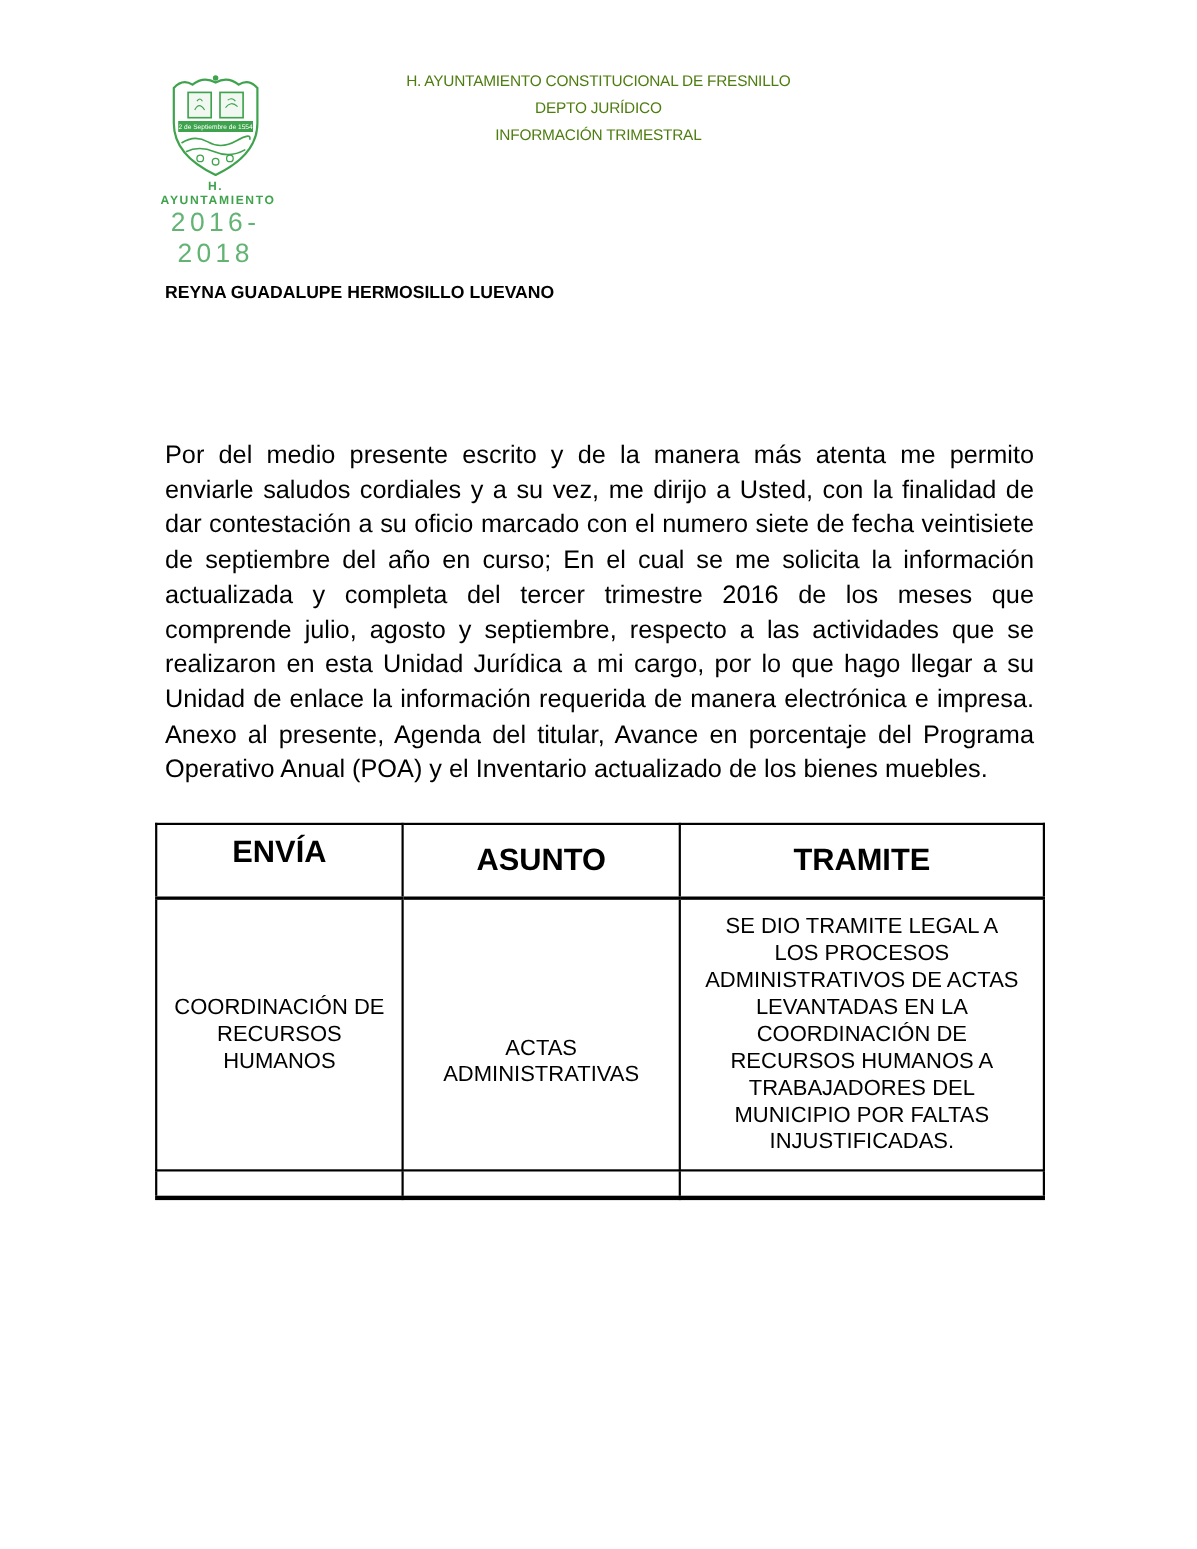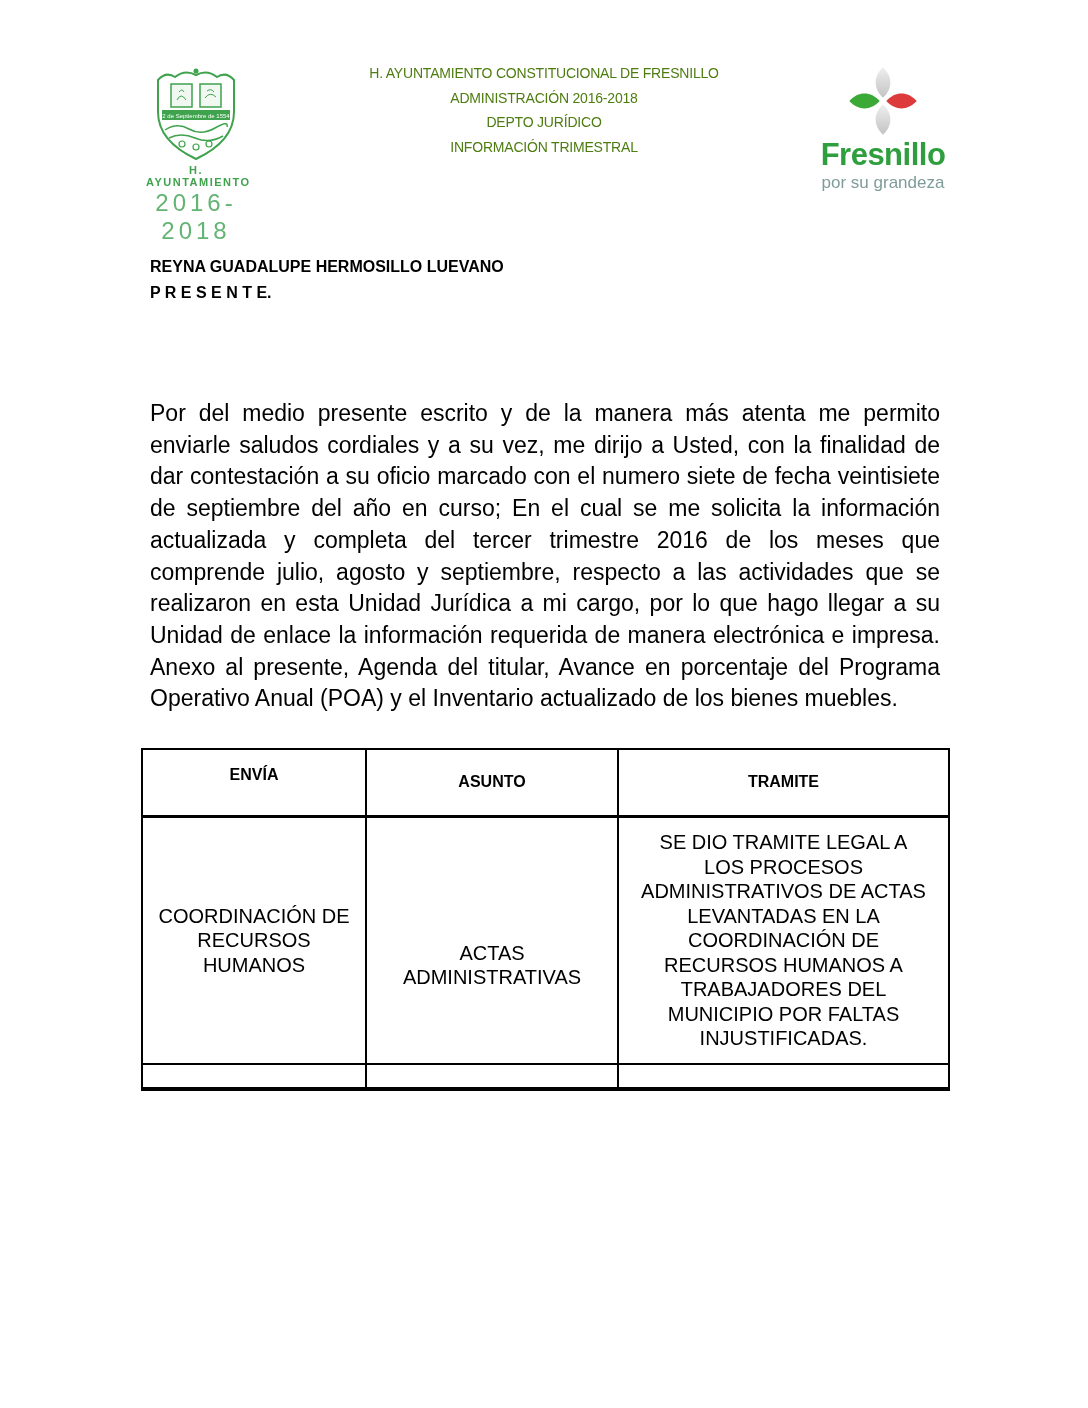--- a/index.html
+++ b/index.html
@@ -44,21 +44,21 @@
     border-collapse:collapse; table-layout:fixed;
     border:2px solid #000; border-bottom:4px solid #000;
   }
   .doc-table th, .doc-table td { border:2px solid #000; padding:0; }
   .doc-table thead th { border-bottom:3px solid #000; }
   .doc-table thead tr { height:67px; }
   .row-1 { height:248px; }
   .row-2 { height:169px; }
   .row-3 { height:25px; }
   .doc-table th {
-    font-size:16px; font-weight:bold; text-align:center; vertical-align:middle;
+    font-size:28px; font-weight:bold; text-align:center; vertical-align:middle;
   }
   .doc-table td {
     font-size:20px; line-height:24.5px; text-align:center; vertical-align:middle;
   }
   .raise { position:relative; top:-7px; display:inline-block; }
   .cellbox { white-space:pre-line; margin:0 auto; }
   .w-envia1 { max-width:212px; }
   .w-asunto1 { max-width:200px; }
   .w-tramite1 { max-width:300px; }
   .w-envia2 { max-width:170px; }
@@ -88,45 +88,27 @@
       <circle cx="33" cy="80" r="3" fill="none" stroke="#3fa34d" stroke-width="1.2"></circle>
       <circle cx="47" cy="83" r="3" fill="none" stroke="#3fa34d" stroke-width="1.2"></circle>
       <circle cx="60" cy="80" r="3" fill="none" stroke="#3fa34d" stroke-width="1.2"></circle>
     </svg>
     <div class="crest-caption1">H. AYUNTAMIENTO</div>
     <div class="crest-caption2">2016-2018</div>
   </div>
 
   <div class="header-title">
     <div>H. AYUNTAMIENTO CONSTITUCIONAL DE FRESNILLO</div>
-    <div>ADMINISTRACIÓN 2016-2018</div>
     <div>DEPTO JURÍDICO</div>
     <div>INFORMACIÓN TRIMESTRAL</div>
   </div>
 
-  <div class="fresnillo">
-    <svg width="78" height="74" viewBox="0 0 90 90">
-      <defs>
-        <linearGradient id="grayPetal" x1="0" y1="0" x2="0" y2="1">
-          <stop offset="0" stop-color="#efefef"></stop>
-          <stop offset="1" stop-color="#c3c3c3"></stop>
-        </linearGradient>
-      </defs>
-      <path d="M45,4 C57,15 57,30 45,41 C33,30 33,15 45,4 Z" fill="url(#grayPetal)"></path>
-      <path d="M45,49 C57,60 57,75 45,86 C33,75 33,60 45,49 Z" fill="url(#grayPetal)"></path>
-      <path d="M4,45 C15,33 30,33 41,45 C30,57 15,57 4,45 Z" fill="#3aa935"></path>
-      <path d="M49,45 C60,33 75,33 86,45 C75,57 60,57 49,45 Z" fill="#dd3a3c"></path>
-    </svg>
-    <div class="fresnillo-wordmark">Fresnillo</div>
-    <div class="fresnillo-tagline">por su grandeza</div>
-  </div>
 
   <div class="addressee">
     <div>REYNA GUADALUPE HERMOSILLO LUEVANO</div>
-    <div>P R E S E N T E.</div>
   </div>
 
   <p class="body-par">Por del medio presente escrito y de la manera más atenta me permito enviarle saludos cordiales y a su vez, me dirijo a Usted, con la finalidad de dar contestación a su oficio marcado con el numero siete de fecha veintisiete de septiembre del año en curso; En el cual se me solicita la información actualizada y completa del tercer trimestre 2016 de los meses que comprende julio, agosto y septiembre,  respecto a las actividades que se realizaron en esta Unidad Jurídica  a mi cargo, por lo que hago llegar a su Unidad de enlace la información requerida de manera electrónica e impresa. Anexo al presente, Agenda del titular, Avance en porcentaje del Programa Operativo Anual (POA) y el Inventario actualizado de los bienes muebles.</p>
 
   <table class="doc-table">
     <colgroup>
       <col style="width:224px">
       <col style="width:252px">
       <col style="width:331px">
     </colgroup>

